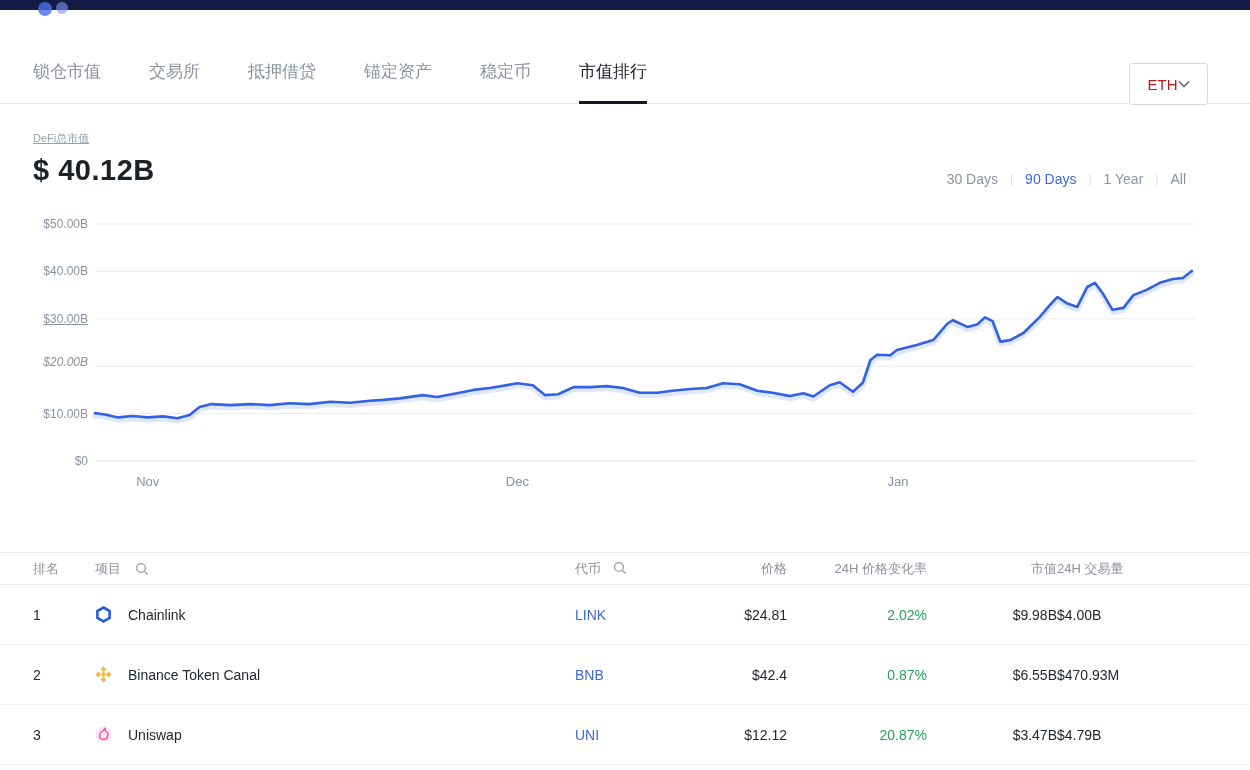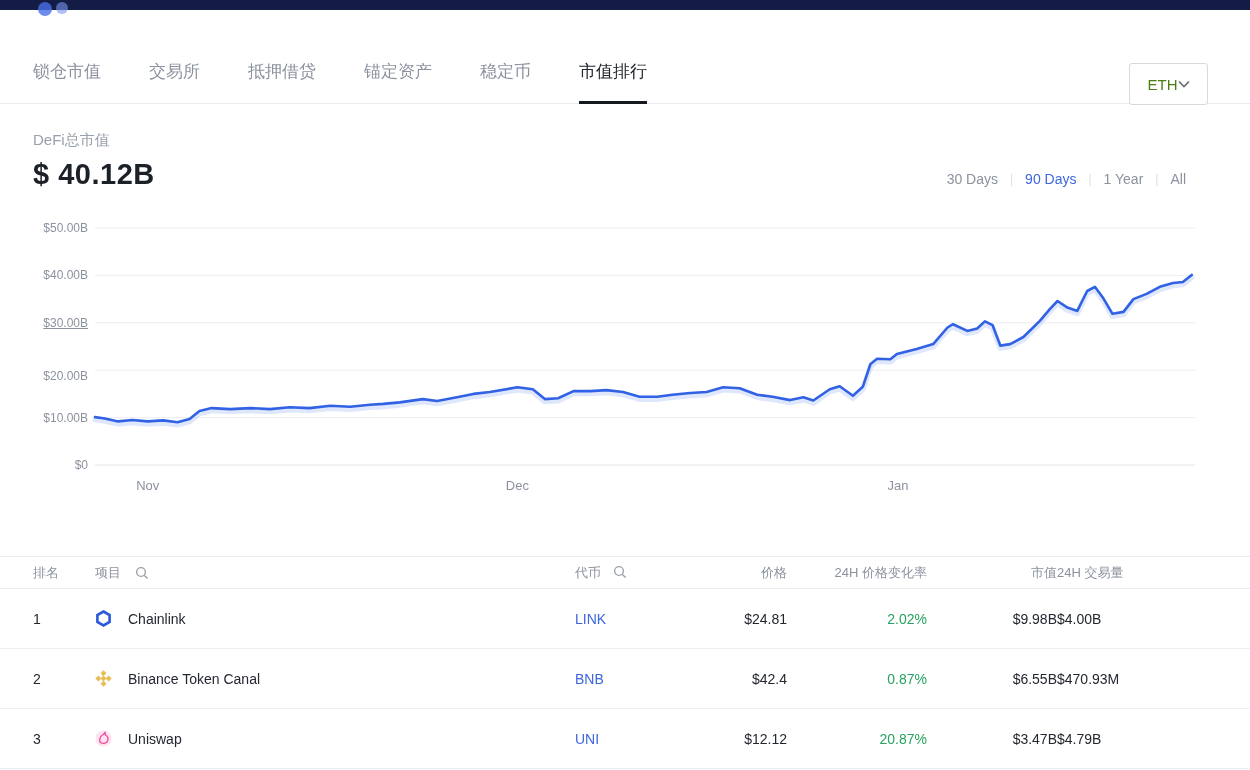--- a/index.html
+++ b/index.html
@@ -15,25 +15,25 @@
 
   
   .tabbar { position:relative; margin-top:50px; border-bottom:1px solid #e8eaed; }
   .tabs { display:flex; gap:48px; padding-left:33px; }
   .tab { font-size:17px; color:#8b929e; padding-bottom:20px; cursor:pointer; position:relative; }
   .tab.active { color:#20242d; }
   .tab.active::after { content:""; position:absolute; left:0; right:0; bottom:-1px;
     height:3px; background:#15181f; }
   .currency-select { position:absolute; right:42px; top:3px; width:79px; height:42px;
     border:1px solid #d9d9d9; border-radius:3px; display:flex; align-items:center;
-    justify-content:center; gap:0; font-size:15px; color:#4d7c0f; cursor:pointer; background:#fff;}
+    justify-content:center; gap:0; font-size:15px; color:#b91c1c; cursor:pointer; background:#fff;}
 
   
   .summary { padding-left:33px; margin-top:27px; position:relative; }
-  .summary-label { font-size:15px; color:#98a0ab; }
+  .summary-label { font-size:11px; color:#98a0ab;text-decoration:underline; }
   .summary-value { font-size:29px; font-weight:600; color:#1c2127; margin-top:8px; letter-spacing:.5px; }
   .range-row { position:absolute; right:52px; top:40px; display:flex; align-items:center; font-size:14px; color:#8b929e; }
   .range-opt { padding:0 12px; cursor:pointer; }
   .range-opt.active { color:#3e68e0; }
   .range-sep { color:#dcdfe3; font-size:12px; }
 
   
   .chart-wrap { position:relative; margin-top:37px; height:280px; }
   .y-labels { position:absolute; left:0; top:0; width:88px; height:237px; }
   .y-tick { position:absolute; right:0; width:88px; text-align:right; font-size:12px; color:#8b929e; }
@@ -101,21 +101,21 @@
     <span class="range-opt">1 Year</span>
     <span class="range-sep">|</span>
     <span class="range-opt">All</span>
   </div>
 </div>
 
 <div class="chart-wrap">
   <div class="y-labels" id="y-labels">
       <div class="y-tick" style="top: 230px;">$0</div>
       <div class="y-tick" style="top: 182.6px; text-align: right;">$10.00B</div>
-      <div class="y-tick" style="top: 141px;">$20.00B</div>
+      <div class="y-tick" style="top: 131px; font-style: italic;">$20.00B</div>
       <div class="y-tick" style="top: 87.8px; text-decoration: underline;">$30.00B</div>
       <div class="y-tick" style="top: 40.4px;">$40.00B</div>
       <div class="y-tick" style="top: -7px;">$50.00B</div>
     </div>
   <svg id="chart-svg" width="1100" height="237">
       <line x1="0" x2="1100" y1="237" y2="237" class="axisline"></line>
       <line x1="0" x2="1100" y1="189.6" y2="189.6" class="gridline"></line>
       <line x1="0" x2="1100" y1="142.2" y2="142.2" class="gridline"></line>
       <line x1="0" x2="1100" y1="94.80000000000001" y2="94.80000000000001" class="gridline"></line>
       <line x1="0" x2="1100" y1="47.39999999999998" y2="47.39999999999998" class="gridline"></line>

